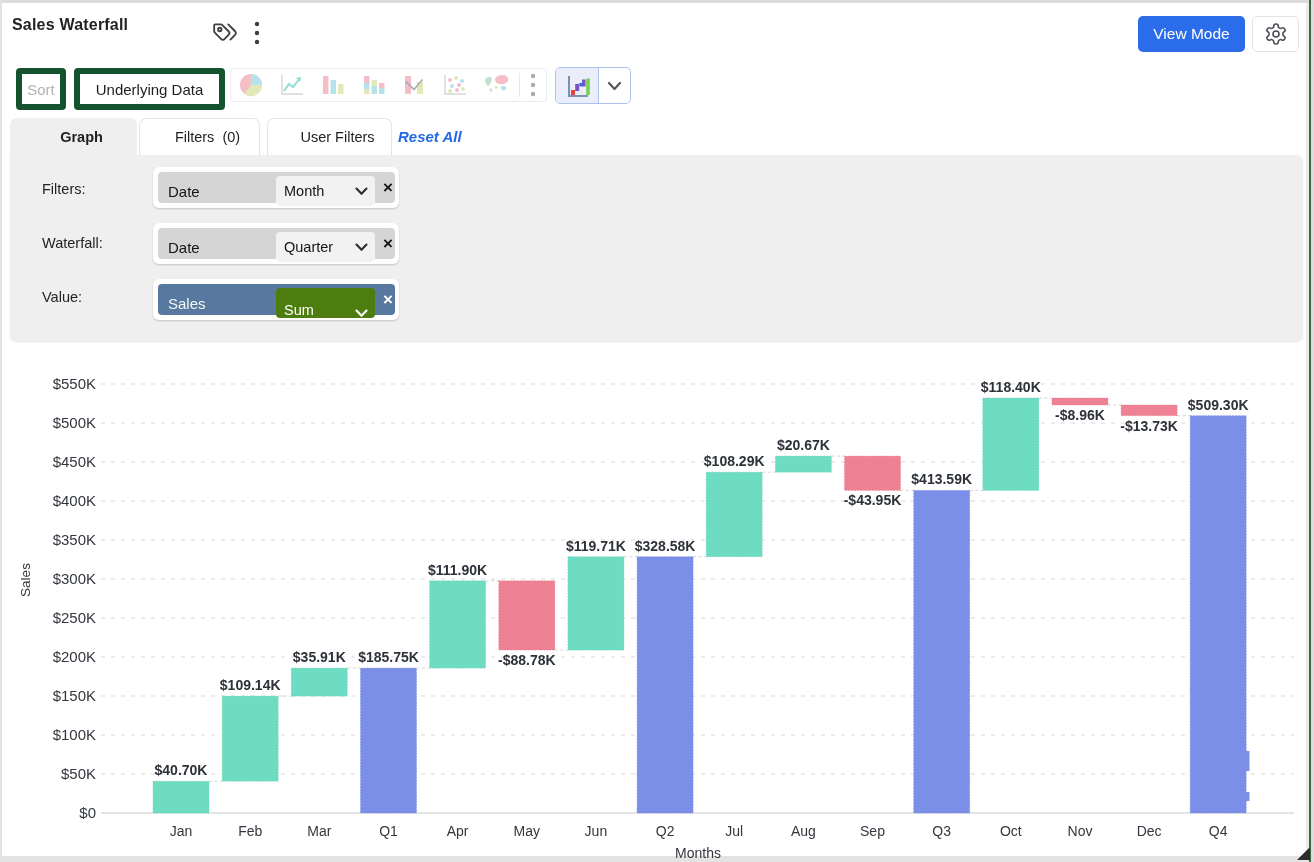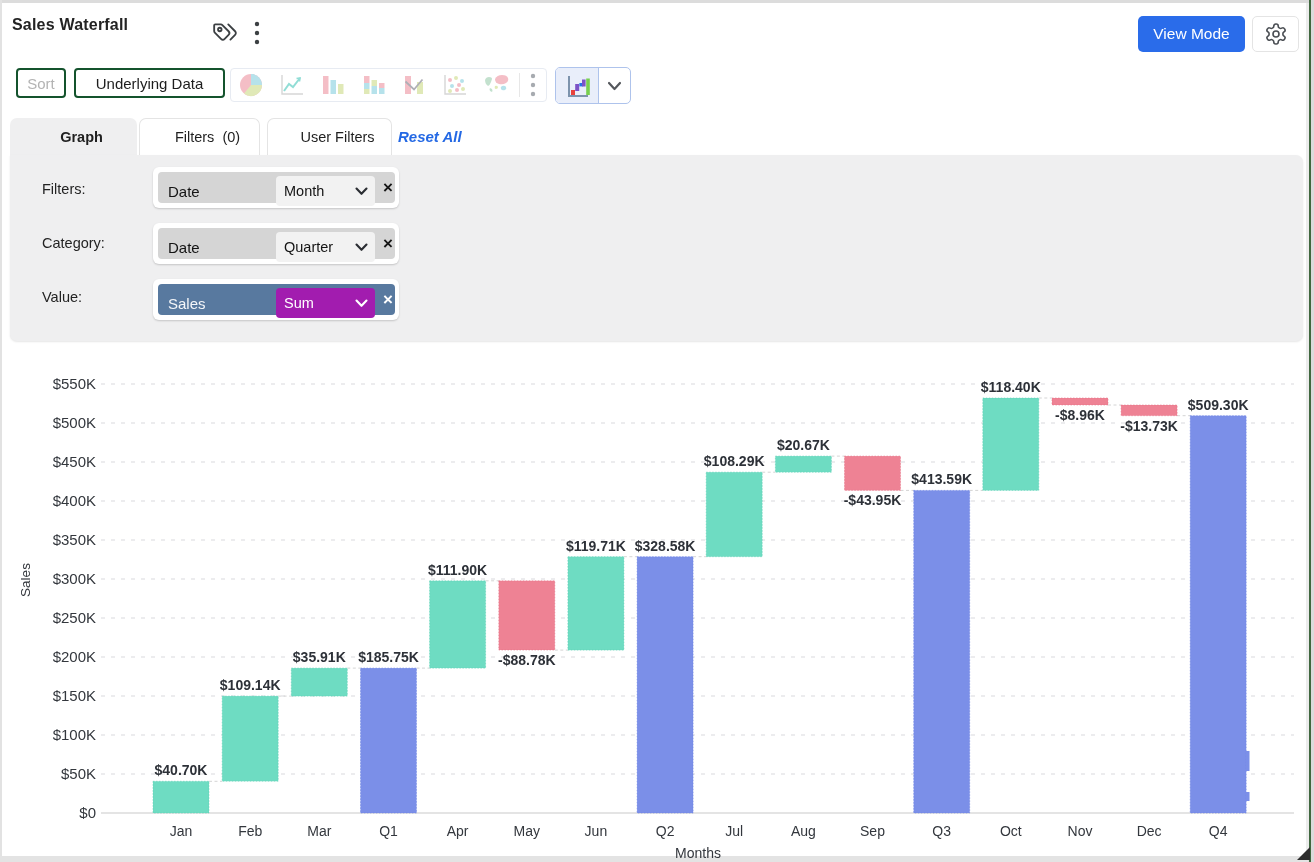--- a/index.html
+++ b/index.html
@@ -13,21 +13,21 @@
 .edge-green{left:1309px;top:0;width:2px;height:862px;background:#40683f;}
 .edge-rw{left:1306px;top:3px;width:3px;height:854px;background:#ececec;}
 .grip{left:1297px;top:847px;width:0;height:0;border-left:13px solid transparent;border-bottom:13px solid #2d2d2d;}
 
 .title{left:12px;top:16px;font-size:16px;font-weight:700;color:#232323;letter-spacing:0.2px;}
 .tagic{left:212px;top:19px;}
 .dotsic{left:254px;top:21px;}
 .viewmode{left:1138px;top:16px;width:107px;height:36px;background:#2a6cea;border-radius:5px;color:#fff;font-size:15.5px;display:flex;align-items:center;justify-content:center;}
 .gearbtn{left:1252px;top:16px;width:47px;height:36px;background:#fff;border:1px solid #e4e4e4;border-radius:5px;display:flex;align-items:center;justify-content:center;}
 
-.btn{height:30px;top:68px;border:2px solid #14532d;border-radius:4px;background:#fff;font-size:15px;display:flex;align-items:center;justify-content:center;}
+.btn{height:42px;top:68px;border:6px solid #14532d;border-radius:4px;background:#fff;font-size:15px;display:flex;align-items:center;justify-content:center;}
 .sortbtn{left:16px;width:50px;color:#b3b3b3;}
 .udbtn{left:74px;width:151px;color:#1d1d1d;}
 .icongroup{left:230px;top:68px;width:317px;height:34px;border:1px solid #e7ebf2;border-radius:4px;background:#fff;display:flex;align-items:center;}
 .ig-item{width:41px;display:flex;align-items:center;justify-content:center;opacity:0.85;}
 .ig-sep{width:1px;height:24px;background:#e7e7e7;margin-left:3px;}
 .ig-dots{width:26px;display:flex;align-items:center;justify-content:center;}
 .selbtn{left:555px;top:67px;width:76px;height:37px;border:1px solid #aec3ec;border-radius:5px;background:#fff;display:flex;overflow:hidden;}
 .selbtn .cell1{width:43px;height:100%;background:#e9eefa;border-right:1px solid #aec3ec;display:flex;align-items:center;justify-content:center;}
 .selbtn .cell2{flex:1;display:flex;align-items:center;justify-content:center;}
 
@@ -42,21 +42,21 @@
 .rowlabel{left:42px;font-size:14.5px;color:#232323;}
 .pill{left:153px;width:246px;height:41px;background:#fff;border-radius:6px;box-shadow:0 1px 2px rgba(0,0,0,0.18);}
 .pill .inner{position:absolute;left:4.5px;top:5px;width:237px;height:31px;border-radius:4px;background:#d5d5d5;}
 .pill .fname{position:absolute;left:15px;top:0;height:48px;display:flex;align-items:center;font-size:15px;color:#141414;}
 .pill .fsel{position:absolute;left:123px;top:9px;width:99px;height:30px;background:#f2f2f2;border-radius:4px;display:flex;align-items:center;}
 .pill .fsel span{margin-left:8px;font-size:14.5px;color:#141414;flex:1;}
 .pill .fsel svg{margin-right:7px;}
 .pill .xx{position:absolute;right:6px;top:0;height:41px;display:flex;align-items:center;font-size:17px;font-weight:700;color:#141414;}
 .pill-blue .inner{background:#58799f;}
 .pill-blue .fname{color:#f4f6f9;}
-.pill-blue .fsel{background:#a21caf;}
+.pill-blue .fsel{background:#4d7c0f;align-items:flex-end;}
 .pill-blue .fsel span{color:#fff;}
 .pill-blue .xx{color:#fff;}
 text{font-family:"Liberation Sans",sans-serif;}
 </style></head>
 <body>
 <div class="abs edge-top"></div>
 <div class="abs edge-left"></div>
 <div class="abs edge-bottom"></div>
 <div class="abs edge-right"></div>
 <div class="abs edge-rw"></div>
@@ -174,21 +174,21 @@
     </div>
   </div>
 
 <div class="abs tab tab-graph">Graph</div>
 <div class="abs tab tab-white tab-filters">Filters&nbsp;&nbsp;(0)</div>
 <div class="abs tab tab-white tab-uf">User Filters</div>
 <div class="abs resetall">Reset All</div>
 
 <div class="abs panel"></div>
 <div class="abs rowlabel" style="top:181px;">Filters:</div>
-<div class="abs rowlabel" style="top:235px;">Category:</div>
+<div class="abs rowlabel" style="top:235px;">Waterfall:</div>
 <div class="abs rowlabel" style="top:289px;">Value:</div>
 
 <div class="abs pill" style="top:167px;">
   <div class="inner"></div>
   <div class="fname">Date</div>
   <div class="fsel">
       <span>Month</span>
       <svg width="13" height="9" viewBox="0 0 13 9">
         <path d="M1.5 1.5 L6.5 6.8 L11.5 1.5" stroke="#2b2e33" stroke-width="2.1" fill="none" stroke-linecap="round" stroke-linejoin="round"></path>
       </svg>

